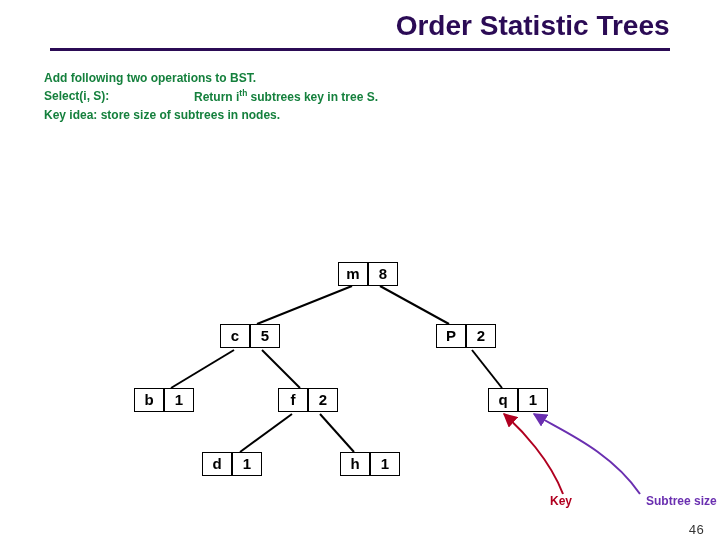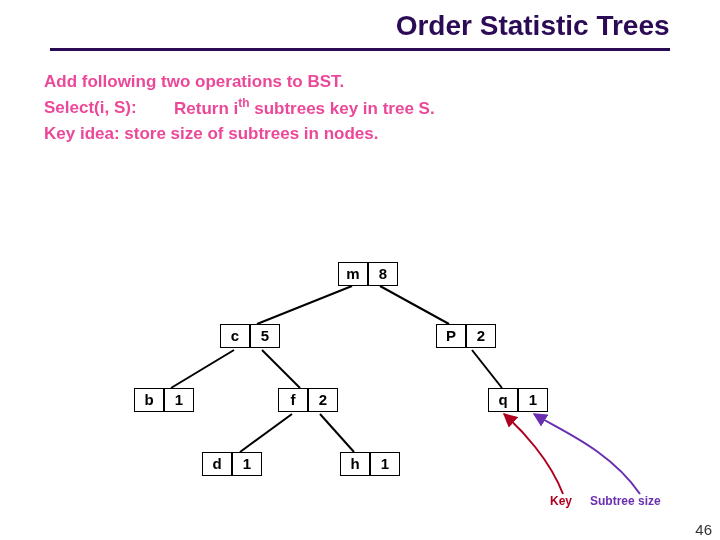--- a/index.html
+++ b/index.html
@@ -20,26 +20,26 @@
     color: #2b0b55;
     margin-top: 10px;
     border-bottom: 3px solid #2b0b55;
     padding-bottom: 6px;
     width: 86%;
     margin-left: auto;
     margin-right: auto;
   }
   .body {
     padding: 18px 44px 0 44px;
-    font-size: 17px;
+    font-size: 12px;
     font-weight: bold;
-    color: #ec4899;
+    color: #15803d;
     line-height: 1.5;
   }
-  .row { display: flex; }
+  .row { display: flex; gap: 20px; }
   .op-name { width: 130px; }
   .op-def  { flex: 1; }
   .key-idea { }
   sup { font-size: 0.7em; }
 
   .diagram {
     position: absolute;
     left: 0;
     top: 260px;
     width: 720px;
@@ -71,24 +71,25 @@
   }
   .legend {
     position: absolute;
     font-size: 12px;
     font-weight: bold;
   }
   .legend.key-label  { color: #b00020; }
   .legend.size-label { color: #6a2fb0; }
   .page-num {
     position: absolute;
-    right: 8px;
+    right: 16px;
     bottom: 2px;
-    font-size: 15px;
+    font-size: 13px;
     color: #333;
+    font-family: Liberation Mono, monospace;
   }
 </style>
 </head>
 <body>
 
 <div class="title">Order Statistic Trees</div>
 
 <div class="body">
   <div>Add following two operations to BST.</div>
 
@@ -161,16 +162,16 @@
     <div class="cell key">d</div>
     <div class="cell size">1</div>
   </div>
 
   <div class="node" style="left:340px; top:192px;">
     <div class="cell key">h</div>
     <div class="cell size">1</div>
   </div>
 
   <div class="legend key-label" style="left:550px; top:234px;">Key</div>
-  <div class="legend size-label" style="left:590px; top:234px;">Subtree size</div>
+  <div class="legend size-label" style="left:646px; top:234px;">Subtree size</div>
 </div>
 
 <div class="page-num">46</div>
 
 </body></html>

